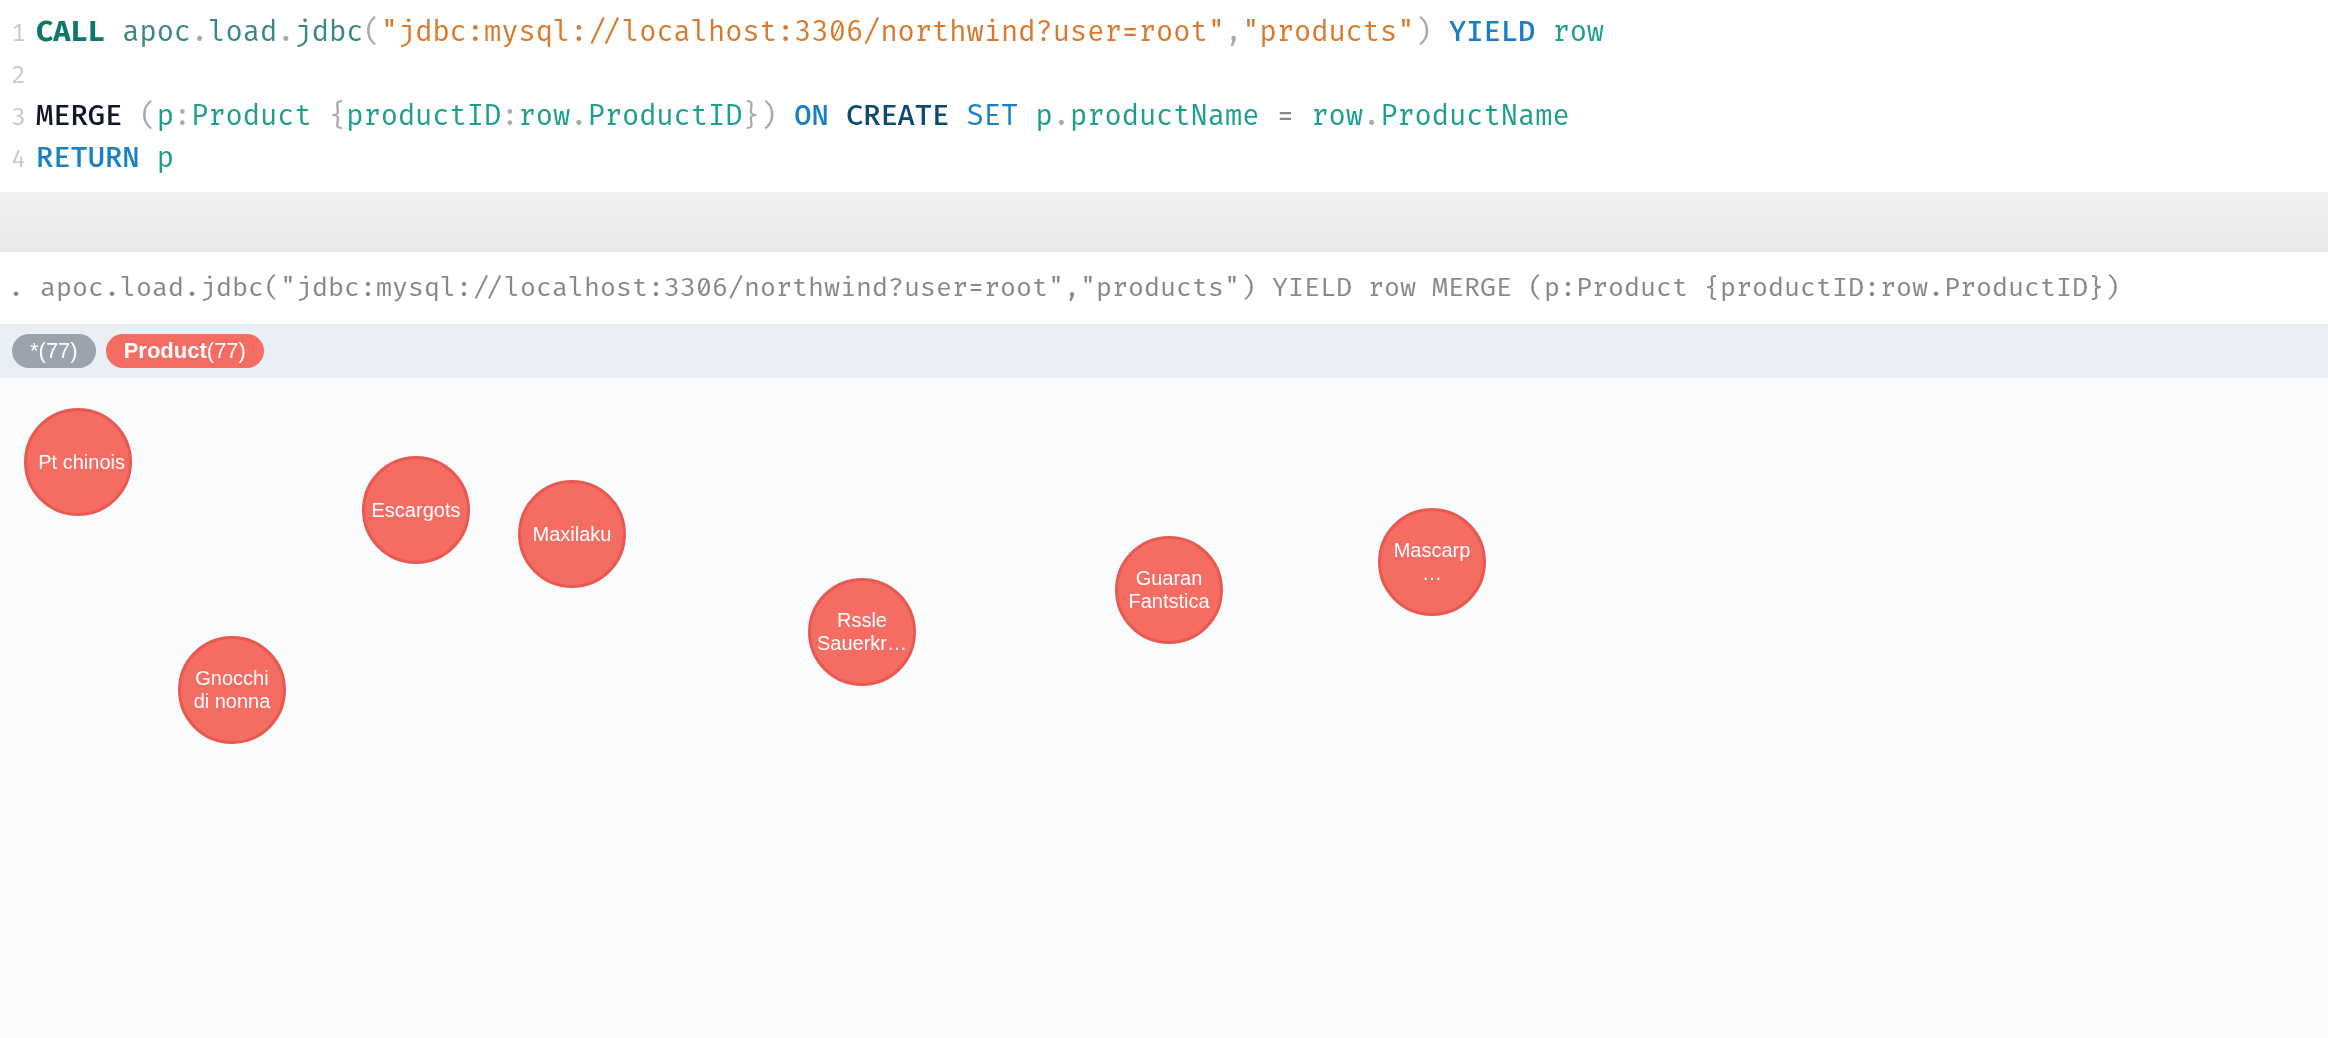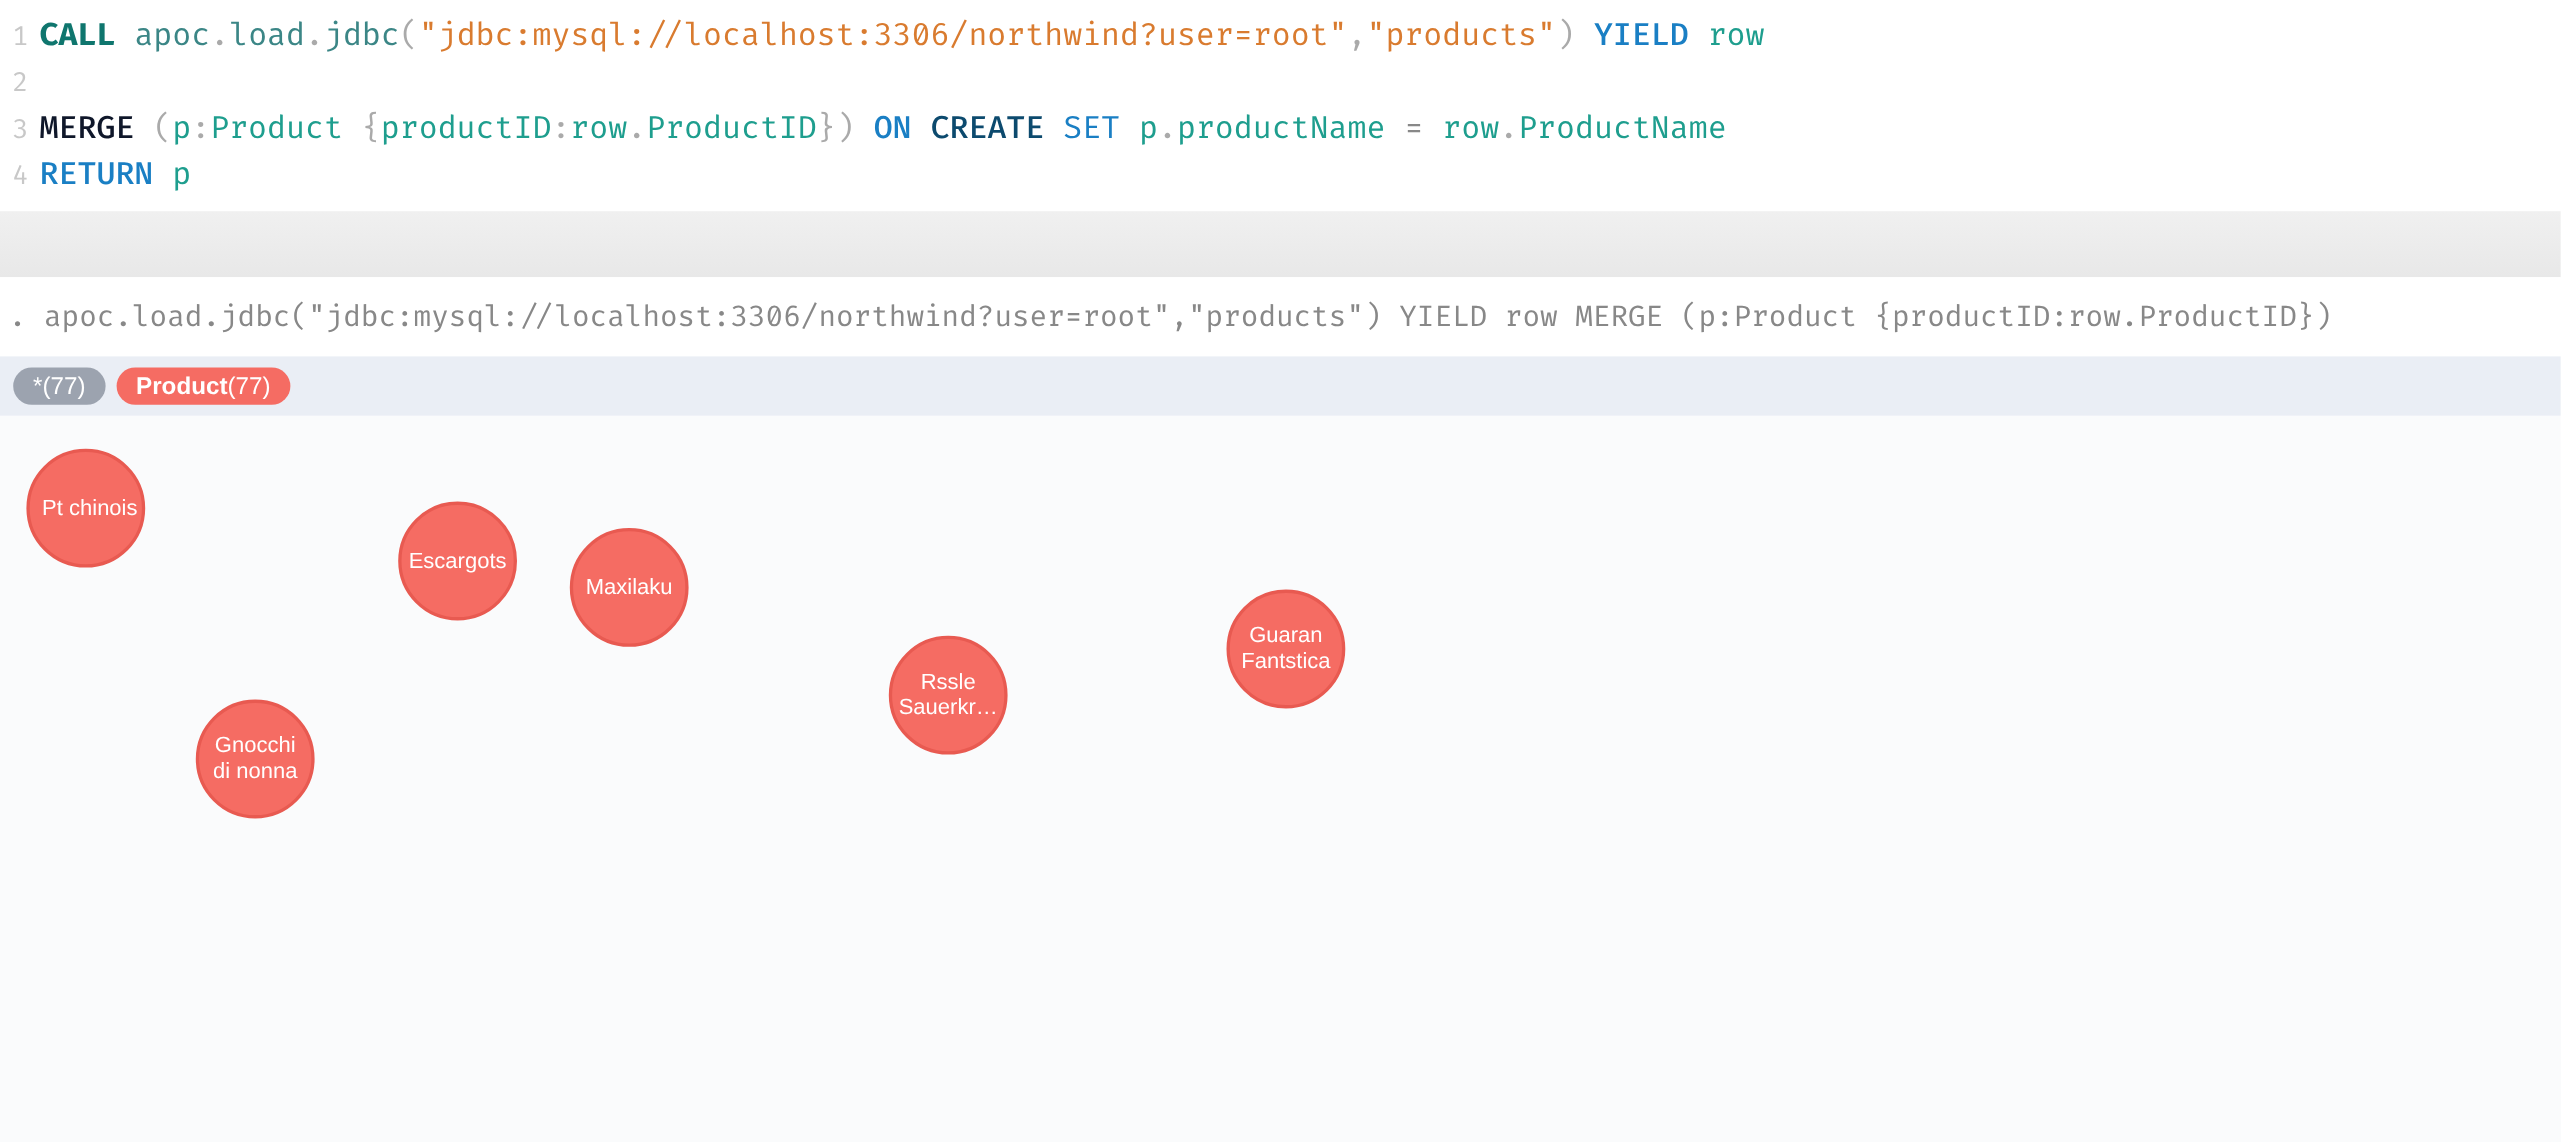--- a/index.html
+++ b/index.html
@@ -170,16 +170,19 @@
     </div>
     <div class="node" style="left: 518px; top: 102px;">
       <span class="node-label">Maxilaku</span>
     </div>
     <div class="node" style="left: 808px; top: 200px;">
       <span class="node-label">Rssle Sauerkr…</span>
     </div>
     <div class="node" style="left: 1115px; top: 158px;">
       <span class="node-label">Guaran Fantstica</span>
     </div>
+    <div class="node" style="left: 1378px; top: 130px;">
+      <span class="node-label">Mascarp…</span>
+    </div>
     <div class="node" style="left: 178px; top: 258px;">
       <span class="node-label">Gnocchi di nonna</span>
     </div>
   </div>
 
 </body></html>

